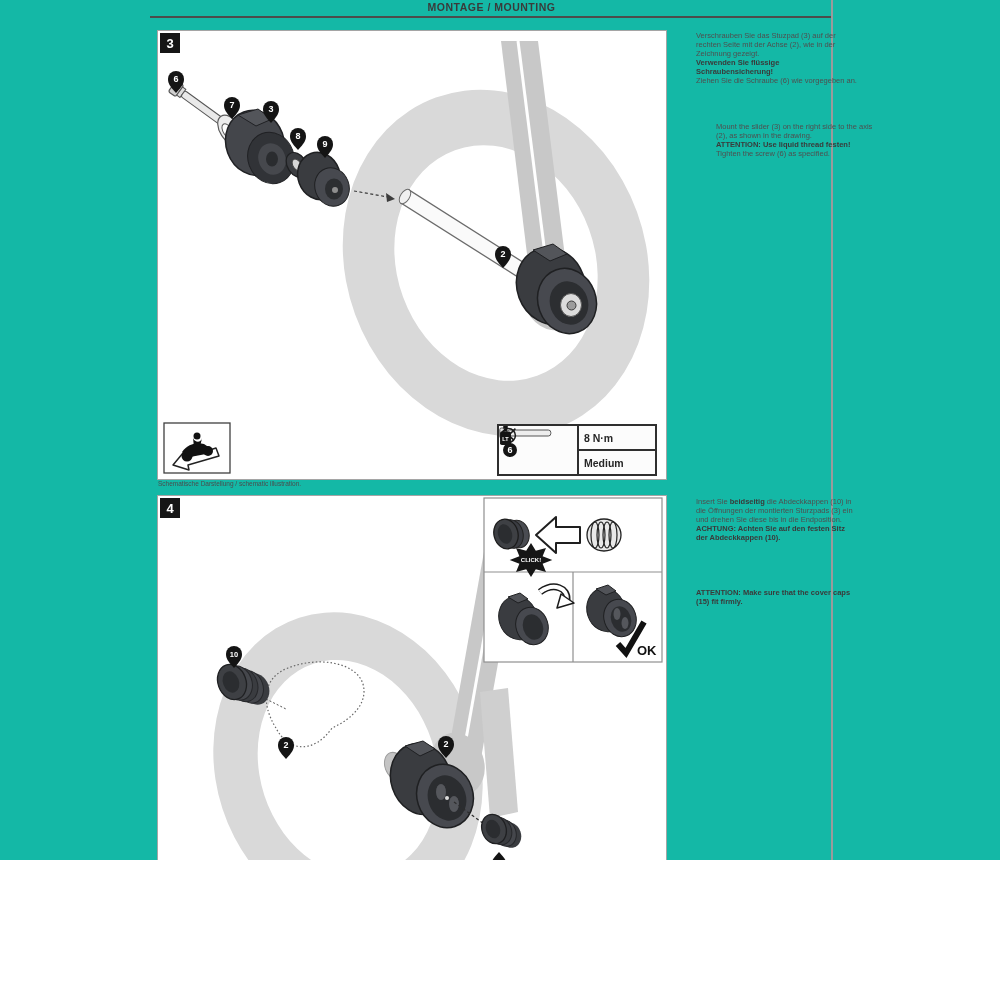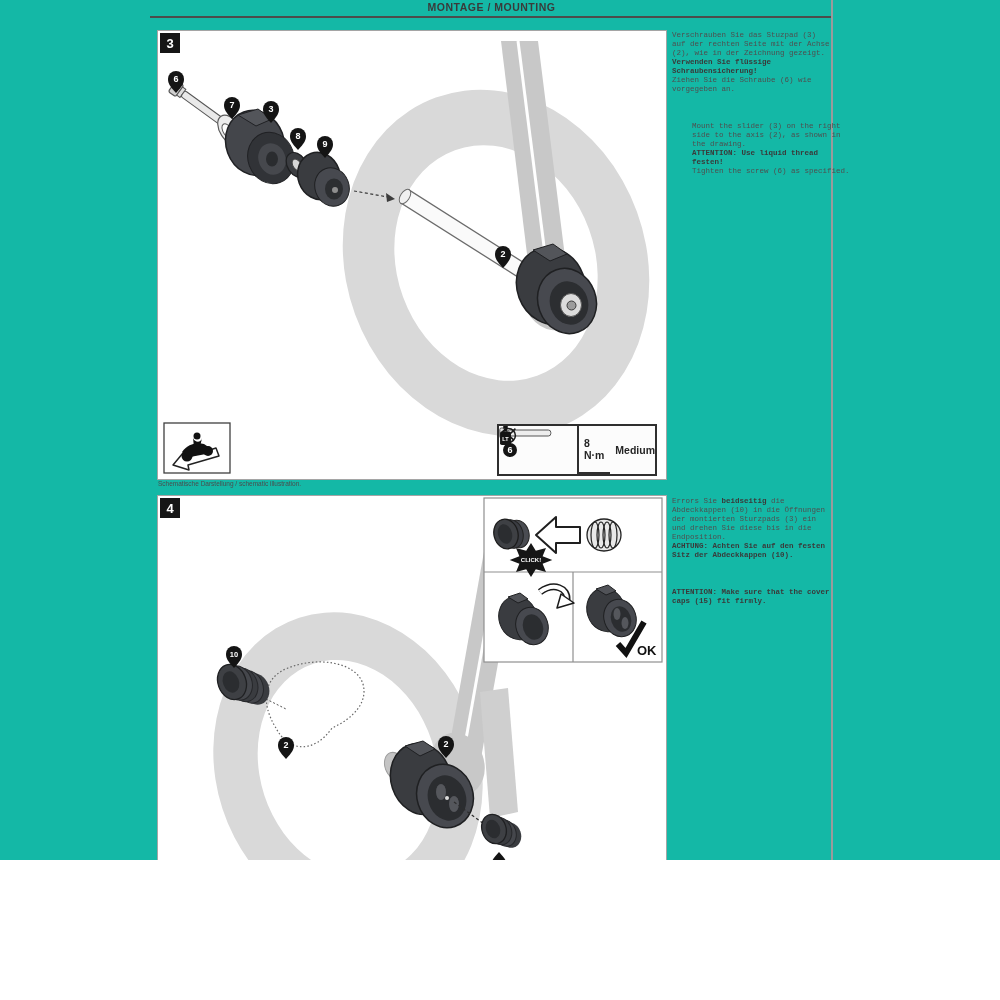--- a/index.html
+++ b/index.html
@@ -14,31 +14,31 @@
   
   .panel{position:absolute;border:1px solid #a5a5a5;background:#fff;}
   #panel3{left:157px;top:30px;width:508px;height:448px;}
   #panel4{left:157px;top:495px;width:508px;height:450px;}
   .step-badge{position:absolute;top:2px;left:2px;width:20px;height:20px;background:#161616;
               color:#fff;font-weight:bold;font-size:13px;display:flex;align-items:center;
               justify-content:center;z-index:5;}
   .caption{font-size:6.5px;color:#4c4c4c;left:158px;}
   .panel svg{position:absolute;left:0;top:0;}
   
-  .text-col{left:672px;width:161px;font-size:7.5px;line-height:1.2;color:#4f4f4f;font-family:Liberation Mono, monospace;}
+  .text-col{left:696px;width:161px;font-size:7.5px;line-height:1.2;color:#4f4f4f;}
   .text-col p{margin:0;}
   .b{font-weight:bold;color:#3a3a3a;margin-top:9px;}
   
   .torque-box{left:497px;top:424px;width:160px;height:52px;border:2px solid #2f2f2f;
               background:#fcfcfc;display:flex;box-sizing:border-box;}
   .tb-left{width:80px;border-right:2px solid #2f2f2f;display:flex;align-items:center;
            justify-content:flex-start;gap:3px;padding-left:4px;box-sizing:border-box;}
   .tb-badge{width:14px;height:14px;border-radius:50%;background:#131313;color:#fff;
             font-size:9px;font-weight:bold;display:flex;align-items:center;justify-content:center;flex:0 0 auto;}
-  .tb-right{flex:1;display:flex;}
+  .tb-right{flex:1;display:flex;flex-direction:column;}
   .tb-row{flex:1;display:flex;align-items:center;gap:5px;padding-left:5px;box-sizing:border-box;}
   .tb-row:first-child{border-bottom:2px solid #2f2f2f;}
   .tb-label{font-size:10.5px;font-weight:bold;color:#262626;}
   
   .footer-rule{left:150px;top:969px;width:683px;height:2px;background:#565656;}
   .footer-copy{left:158px;top:973px;font-size:6px;line-height:1.35;color:#4f4f4f;}
   .footer-legal{left:473px;top:973px;width:358px;text-align:right;font-size:6px;line-height:1.35;color:#4f4f4f;}
   .page-num{left:150px;top:976px;width:683px;text-align:center;font-size:15px;font-weight:bold;color:#333;}
   .num-dash{top:987px;width:56px;height:2px;background:#565656;}
   .bottom-rule{left:150px;top:996px;width:683px;height:2px;background:#3f3f3f;}
@@ -310,21 +310,21 @@
       </g>
 
       <g transform="translate(10,398)">
         <use href="#moto-shape"></use>
       </g>
     </svg>
   </div>
   <div class="abs caption" style="top:946px;">Schematische Darstellung / schematic illustration.</div>
 
   <div class="abs text-col" style="top:497px;">
-    <p><span>Errors Sie </span><span class="b">beidseitig</span><span> die Abdeckkappen (10) in die Öffnungen der montierten Sturzpads (3) ein und drehen Sie diese bis in die Endposition.</span></p>
+    <p><span>Insert Sie </span><span class="b">beidseitig</span><span> die Abdeckkappen (10) in die Öffnungen der montierten Sturzpads (3) ein und drehen Sie diese bis in die Endposition.</span></p>
     <p class="b">ACHTUNG: Achten Sie auf den festen Sitz der Abdeckkappen (10).</p>
   </div>
   <div class="abs text-col" style="top:588px;">
     <p class="b">ATTENTION: Make sure that the cover caps (15) fit firmly.</p>
   </div>
 
   <div class="abs footer-rule"></div>
   <div class="abs footer-copy">
     <div>Copyright by</div>
     <div>SW-MOTECH GmbH &amp; Co. KG</div>

